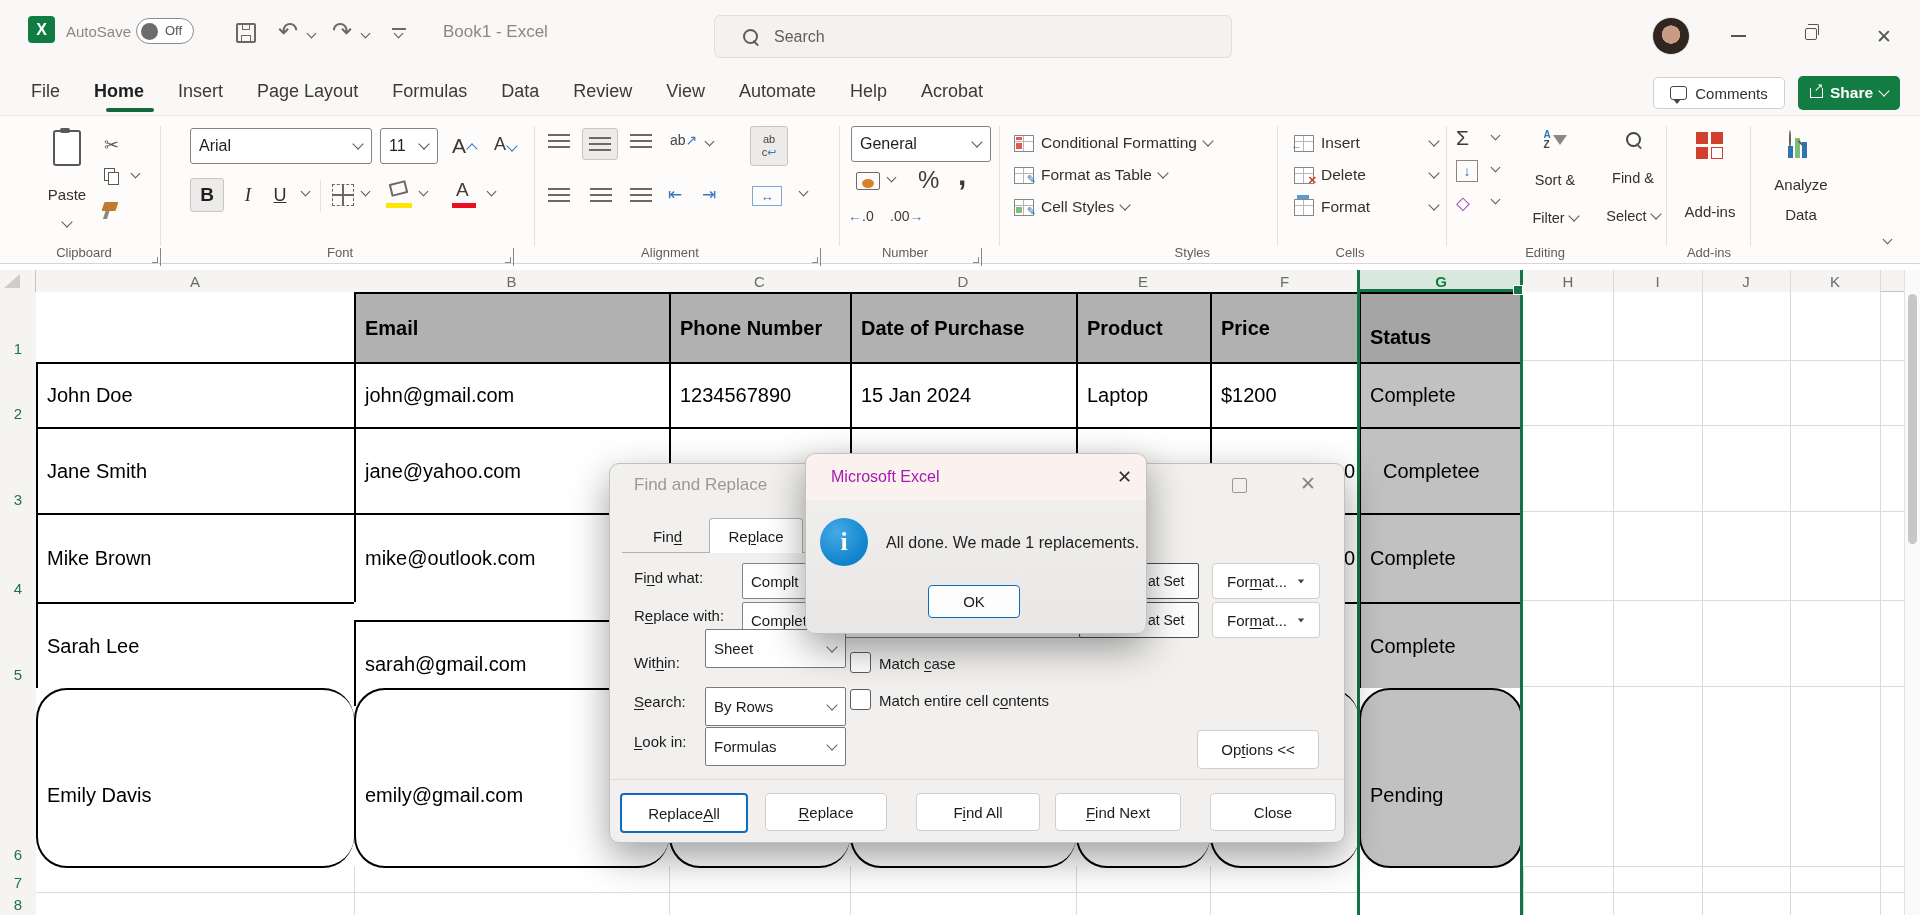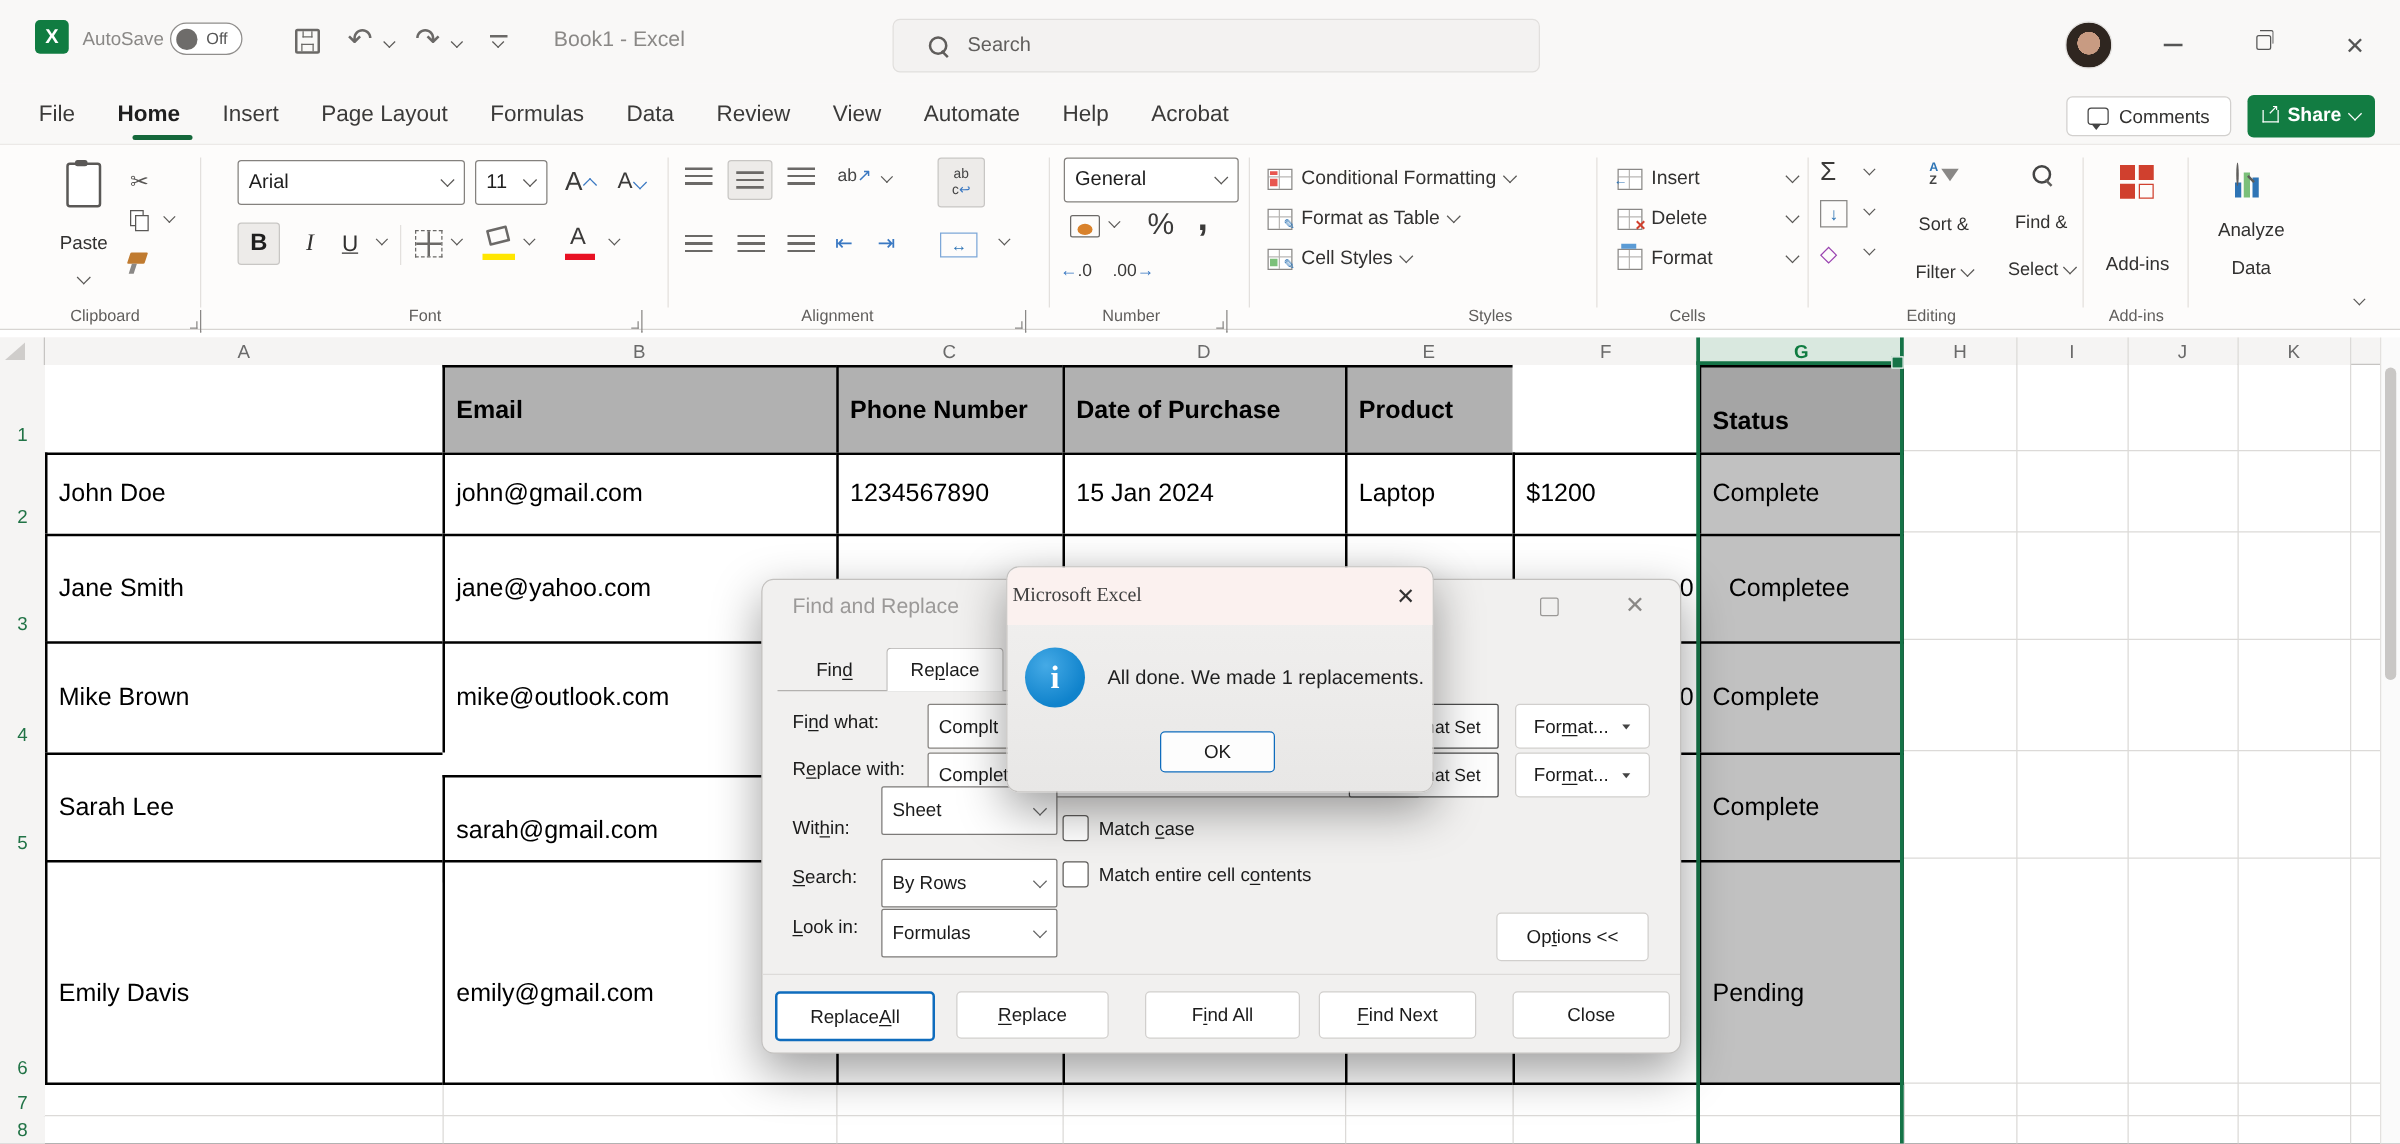--- a/index.html
+++ b/index.html
@@ -37,21 +37,21 @@
   .magnifier:after{content:"";position:absolute;left:9px;top:9px;width:7px;height:2px;background:#5f5d5b;transform:rotate(45deg);transform-origin:0 0;}
   
   .colhdr{top:270px;height:22px;display:flex;align-items:center;justify-content:center;font-size:15px;color:#6a6a6a;background:#f5f4f3;}
   .rowhdr{left:0;width:36px;display:flex;align-items:flex-end;justify-content:center;padding-bottom:5px;font-size:15px;color:#217346;background:#f5f4f3;}
   .cell{position:absolute;box-sizing:border-box;display:flex;align-items:center;padding-left:9px;
         font-size:20px;color:#000;background:#fff;border-left:2px solid #000;border-top:2px solid #000;overflow:hidden;white-space:nowrap;}
   .hcell{background:#b1b1b1;font-weight:700;}
   .gdata{background:#c1c1c1;}
   .ghead{background:#a5a5a5;}
   .cR{border-right:2px solid #000;}
-  .cB{border-bottom:2px solid #000;}
+  .cB{border-bottom:2px solid #000;border-radius:31px;}
   .vlow{padding-top:34px;}
   .gline{background:#dcdad8;}
   .green{background:#157347;}
   
   .dlg{position:absolute;border-radius:10px;box-shadow:0 14px 38px rgba(0,0,0,.38);border:1px solid #c3c1bf;}
   .fr{left:609px;top:463px;width:734px;height:378px;background:#f1f0ef;z-index:30;}
   .fr .lbl{position:absolute;font-size:15px;color:#1b1b1b;}
   .k{text-decoration:underline;text-underline-offset:2px;}
   .tbox{position:absolute;background:#fff;border:1px solid #868380;border-radius:2px;display:flex;align-items:center;padding-left:8px;font-size:15px;color:#1b1b1b;}
   .fbtn{position:absolute;background:#fff;border:1px solid #d1cfcd;border-radius:4px;display:flex;align-items:center;justify-content:center;font-size:15px;color:#1b1b1b;}
@@ -382,20 +382,21 @@
   <div class="abs gline" style="left:1076px;top:866px;width:1px;height:49px;"></div>
   <div class="abs gline" style="left:1210px;top:866px;width:1px;height:49px;"></div>
   <div class="abs gline" style="left:1359px;top:866px;width:1px;height:49px;"></div>
   <div class="abs gline" style="left:1523px;top:866px;width:1px;height:49px;"></div>
 
   
   <div class="cell hcell" style="left:354px;top:292px;width:315px;height:70px;">Email</div>
   <div class="cell hcell" style="left:669px;top:292px;width:181px;height:70px;">Phone Number</div>
   <div class="cell hcell" style="left:850px;top:292px;width:226px;height:70px;">Date of Purchase</div>
   <div class="cell hcell" style="left:1076px;top:292px;width:134px;height:70px;">Product</div>
+  <div class="cell hcell" style="left:1210px;top:292px;width:149px;height:70px;">Price</div>
   <div class="cell hcell ghead cR" style="left:1359px;top:292px;width:164px;height:88px;">Status</div>
 
   
   <div class="cell" style="left:36px;top:362px;width:318px;height:65px;">John Doe</div>
   <div class="cell" style="left:354px;top:362px;width:315px;height:65px;">john@gmail.com</div>
   <div class="cell" style="left:669px;top:362px;width:181px;height:65px;">1234567890</div>
   <div class="cell" style="left:850px;top:362px;width:226px;height:65px;">15 Jan 2024</div>
   <div class="cell" style="left:1076px;top:362px;width:134px;height:65px;">Laptop</div>
   <div class="cell" style="left:1210px;top:362px;width:149px;height:65px;">$1200</div>
   <div class="cell gdata cR" style="left:1359px;top:362px;width:164px;height:65px;">Complete</div>
@@ -565,21 +566,21 @@
     <div class="fbtn" style="left:600px;top:329px;width:124px;height:36px;">
       <span>Close</span>
         <span class="k"></span>
         <span></span>
     </div>
   </div>
 
   
   <div class="dlg alert">
     <div class="alert-header">
-      <span style="margin-left:4px;font-size:16px;color:#404040;font-family:Liberation Serif, serif;">Microsoft Excel</span>
+      <span style="margin-left:25px;font-size:16px;color:#a21caf;">Microsoft Excel</span>
       <span style="margin-left:auto;margin-right:14px;font-size:18px;color:#333;">✕</span>
     </div>
     <div class="infoicon">i</div>
     <div class="abs" style="left:80px;top:80px;font-size:16px;color:#1f1f1f;">All done. We made 1 replacements.</div>
     <div class="abs ctr" style="left:122px;top:131px;width:92px;height:33px;background:#fdfdfd;border:1.5px solid #0f6cbd;border-radius:4px;font-size:15px;color:#1b1b1b;">
       <span>OK</span>
     </div>
   </div>
 
 </div>

